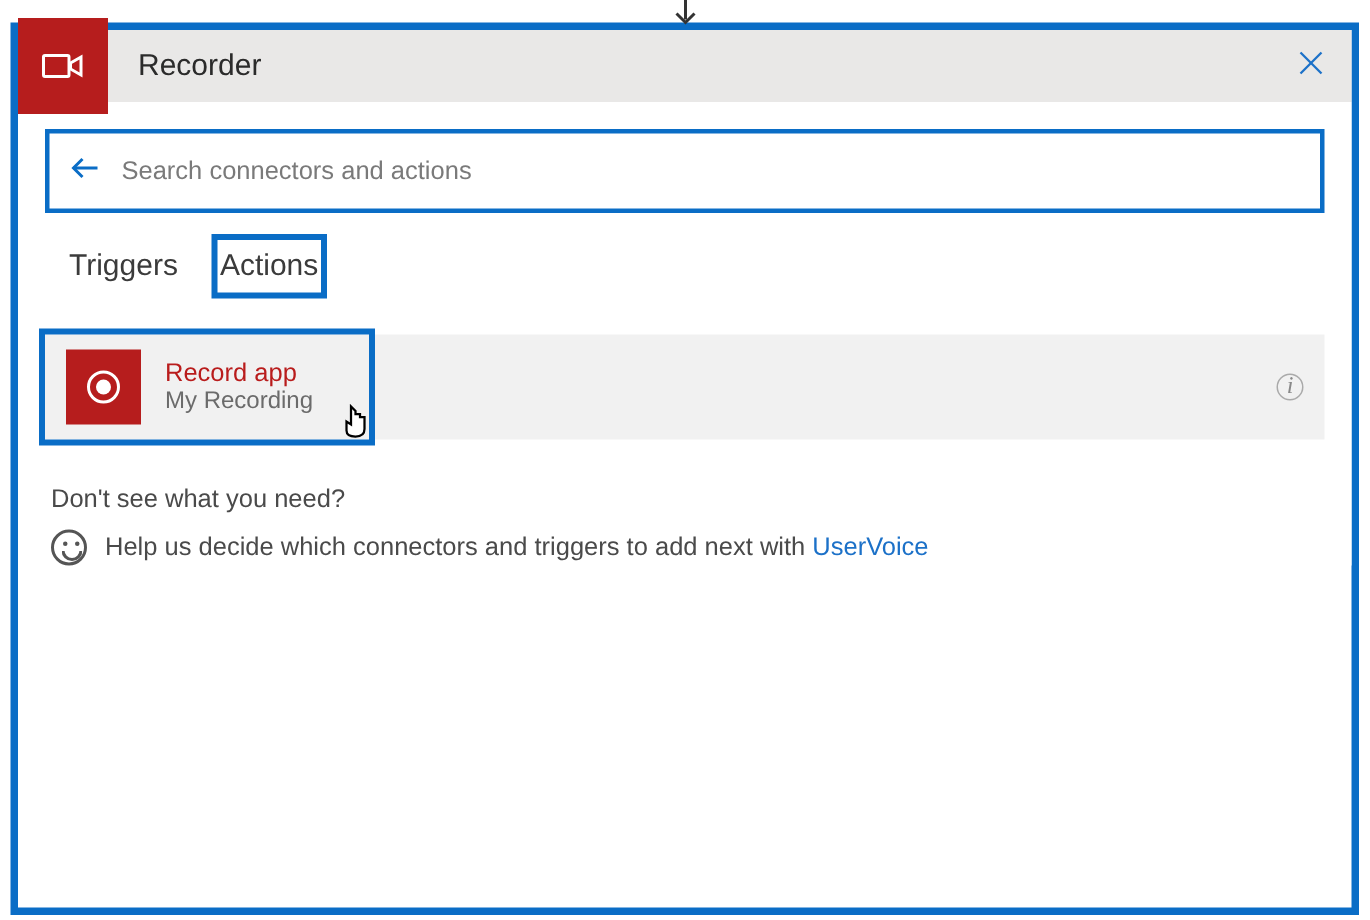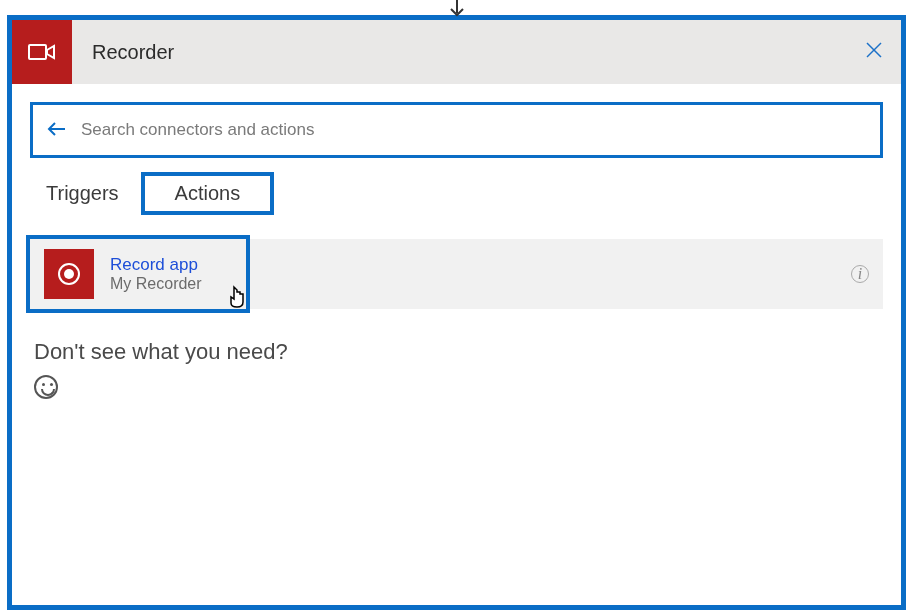--- a/index.html
+++ b/index.html
@@ -24,21 +24,21 @@
       top: 0;
       left: 50%;
       transform: translateX(-50%);
       color: #333;
       font-size: 20px;
       z-index: 5;
     }
     .panel-header {
       display: flex;
       align-items: center;
-      height: 64px;
+      height: 48px;
       background: #e9e8e7;
       position: relative;
     }
     .recorder-icon-box {
       width: 60px;
       height: 64px;
       background: #b61d1d;
       display: flex;
       align-items: center;
       justify-content: center;
@@ -101,21 +101,21 @@
       font-size: 20px;
       color: #3b3b3b;
       padding: 8px 12px;
       cursor: pointer;
       background: none;
       border: none;
       font-family: inherit;
     }
     .tab.highlighted {
       border: 4px solid #0a6dc6;
-      padding: 6px 30px;
+      padding: 6px 2px;
       font-weight: 400;
     }
     .action-list {
       margin-top: 18px;
     }
     .action-item-wrap {
       position: relative;
     }
     .action-item {
       display: flex;
@@ -138,21 +138,21 @@
       width: 50px;
       height: 50px;
       background: #b61d1d;
       display: flex;
       align-items: center;
       justify-content: center;
       color: #fff;
       margin-right: 16px;
     }
     .action-text { flex: 1; }
-    .action-title { font-size: 17px; color: #1d4ed8; }
+    .action-title { font-size: 17px; color: #b91c1c; }
     .action-sub { font-size: 16px; color: #6b6b6b; }
     .info-icon {
       color: #888;
       font-size: 16px;
       border: 1px solid #aaa;
       border-radius: 50%;
       width: 18px;
       height: 18px;
       display: flex;
       align-items: center;
@@ -168,21 +168,21 @@
       font-size: 20px;
       color: #000;
       pointer-events: none;
       line-height: 1;
     }
     .footer-block {
       margin-top: 30px;
       padding: 0 4px;
     }
     .footer-title {
-      font-size: 22px;
+      font-size: 17px;
       color: #4a4a4a;
       margin-bottom: 10px;
     }
     .footer-row {
       display: flex;
       align-items: center;
       gap: 12px;
       font-size: 17px;
       color: #4a4a4a;
     }
@@ -271,35 +271,38 @@
       <div class="action-item-wrap">
         <div class="action-item">
           <div class="action-icon">
             <svg width="26" height="26" viewBox="0 0 26 26">
               <circle cx="13" cy="13" r="10" fill="none" stroke="#fff" stroke-width="2"></circle>
               <circle cx="13" cy="13" r="5" fill="#fff"></circle>
             </svg>
           </div>
           <div class="action-text">
             <div class="action-title">Record app</div>
-            <div class="action-sub">My Recorder</div>
+            <div class="action-sub">My Recording</div>
           </div>
           <div class="info-icon">i</div>
         </div>
         <div class="action-item-highlight"></div>
         <div class="cursor-indicator">
           <svg width="22" height="26" viewBox="0 0 22 26">
             <path d="M8 2 L8 14 L5 12 L5 18 Q5 22 11 22 Q17 22 17 17 L17 9 L14 9 L14 7 L11 7 L11 5 Z" fill="#fff" stroke="#000" stroke-width="1.5"></path>
           </svg>
         </div>
       </div>
     </div>
 
     <div class="footer-block">
       <div class="footer-title">Don't see what you need?</div>
       <div class="footer-row">
         <div class="smiley"></div>
+        <div>
+          <span>Help us decide which connectors and triggers to add next with </span><a class="uservoice-link">UserVoice</a>
+        </div>
       </div>
     </div>
 
   </div>
 
 </div>
 
 </body></html>

